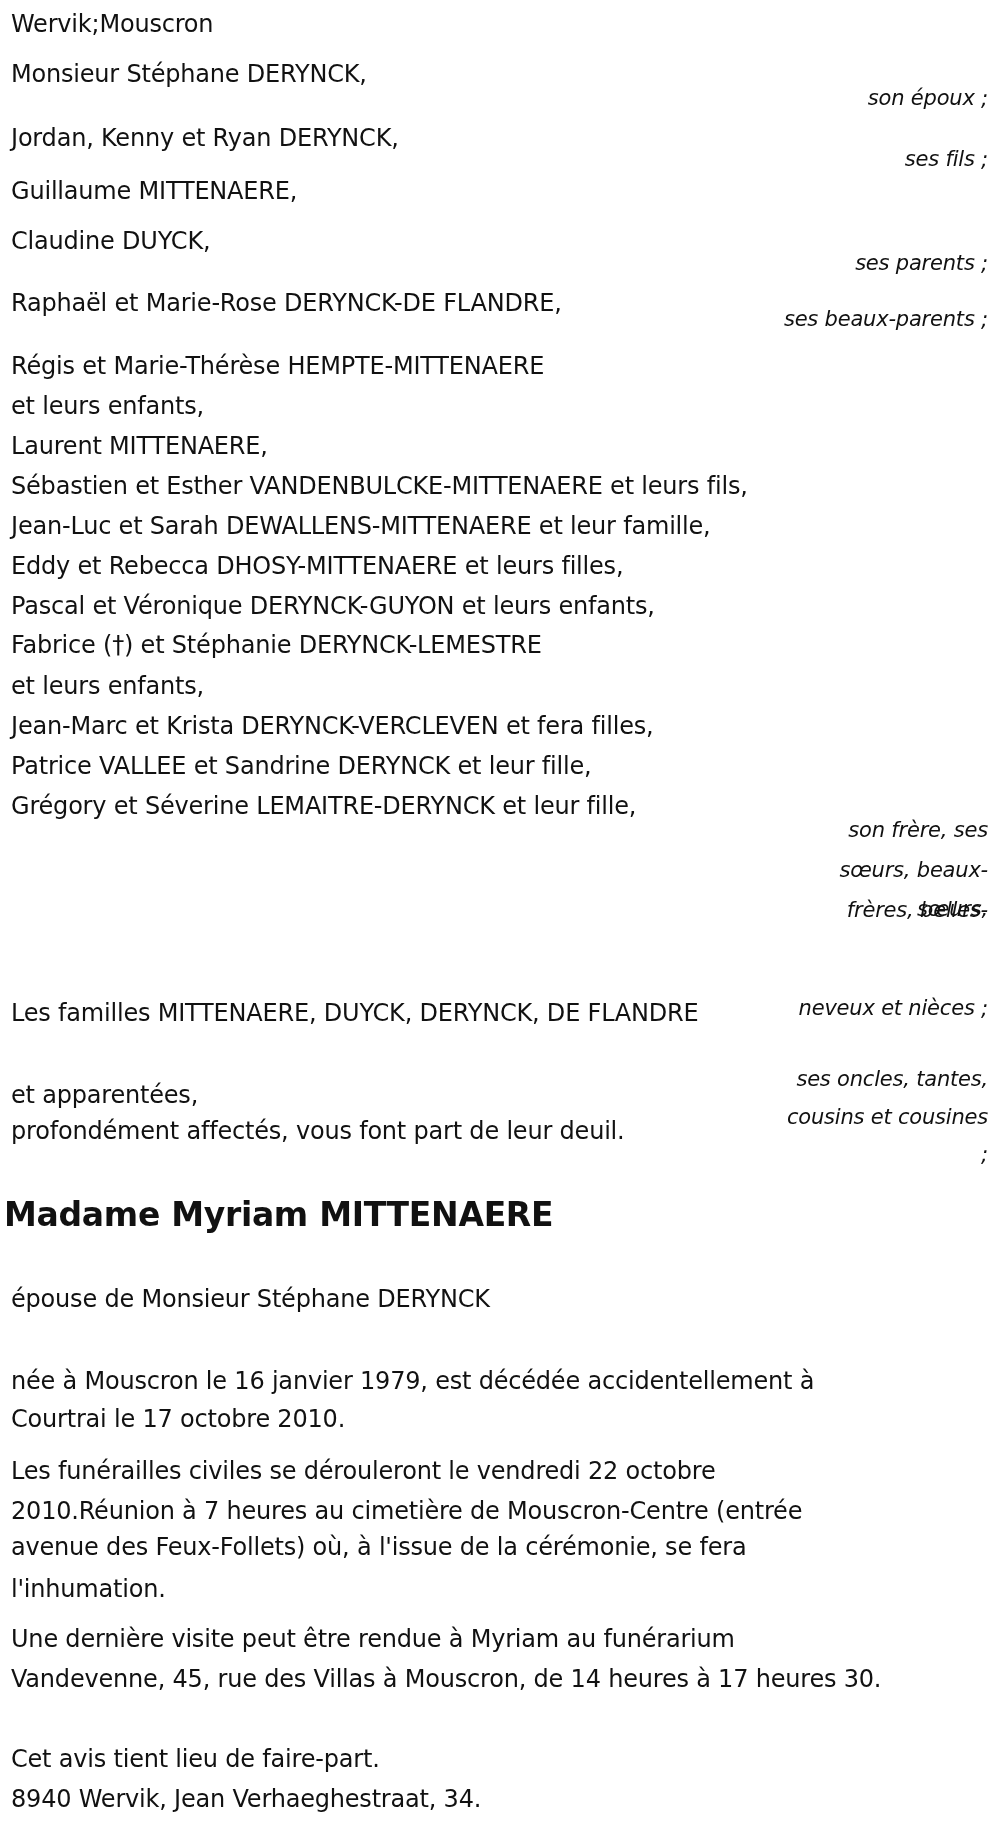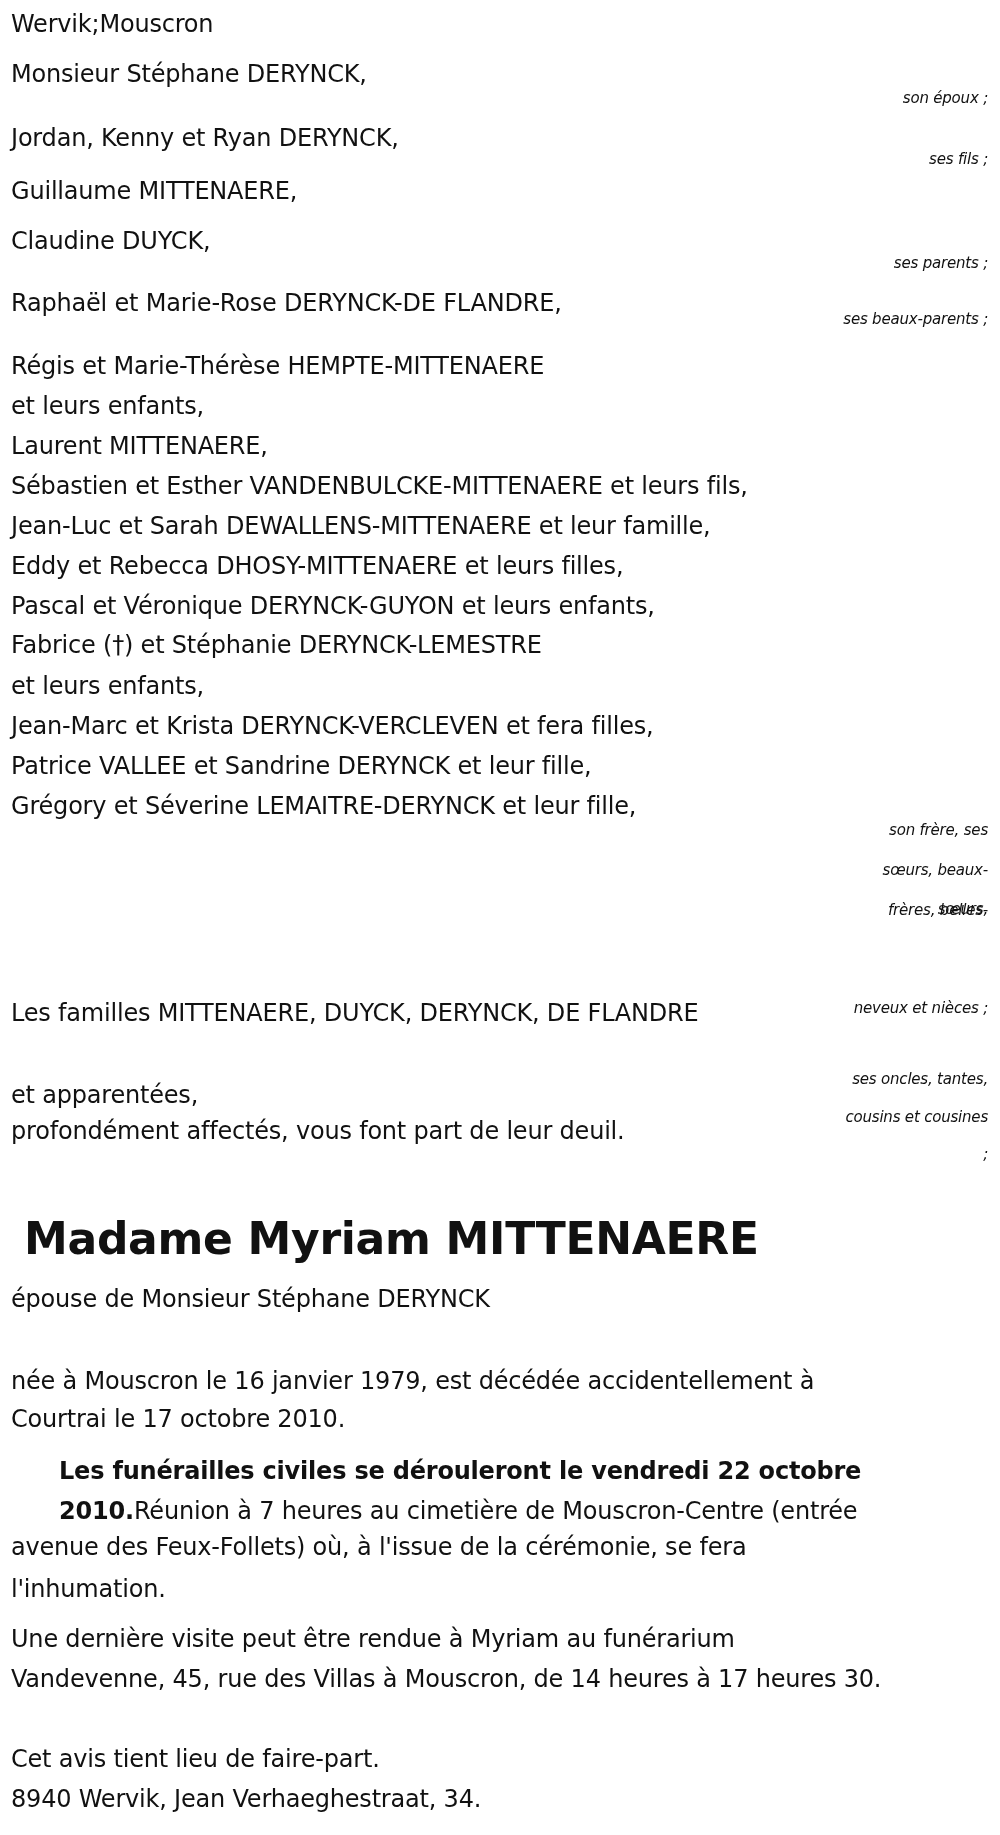--- a/index.html
+++ b/index.html
@@ -1,21 +1,21 @@
 <!DOCTYPE html>
 <html><head>
 <meta charset="utf-8">
 <style>
   html, body { margin: 0; padding: 0; background: #ffffff; }
   body { width: 1000px; height: 1835px; position: relative; overflow: hidden;
          font-family: "DejaVu Sans", sans-serif; color: #111111; }
   .l { position: absolute; left: 11px; font-size: 24px; line-height: 32px; white-space: nowrap; letter-spacing: -0.2px; }
-  .r { position: absolute; right: 12px; font-size: 15px; line-height: 28px; font-style: italic; white-space: nowrap; text-align: right; letter-spacing: -0.2px; }
-  .h { position: absolute; left: 24px; font-size: 44px; line-height: 40px; font-weight: bold; white-space: nowrap; letter-spacing: -0.3px; margin-top: 24px; }
-  .b { font-weight: bold; margin-left: 48px; }
+  .r { position: absolute; right: 12px; font-size: 21px; line-height: 28px; font-style: italic; white-space: nowrap; text-align: right; letter-spacing: -0.2px; }
+  .h { position: absolute; left: 4px; font-size: 33px; line-height: 40px; font-weight: bold; white-space: nowrap; letter-spacing: -0.3px; }
+  .b { font-weight: normal; }
 </style>
 </head>
 <body>
 
 <div>
   <div class="l" style="top:8px">Wervik;Mouscron</div>
 
   <div class="l" style="top:58px">Monsieur Stéphane DERYNCK,</div>
   <div class="r" style="top:84px">son époux ;</div>
 

